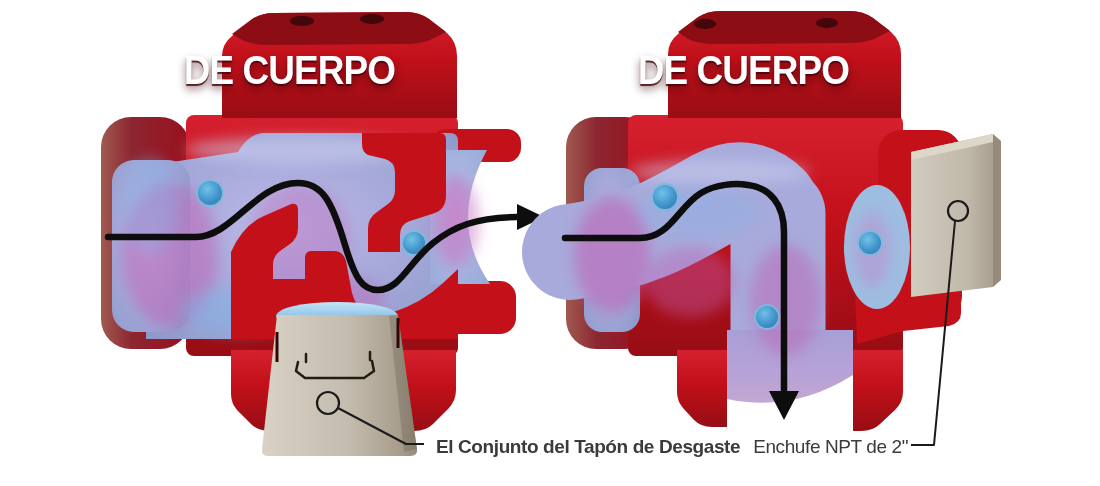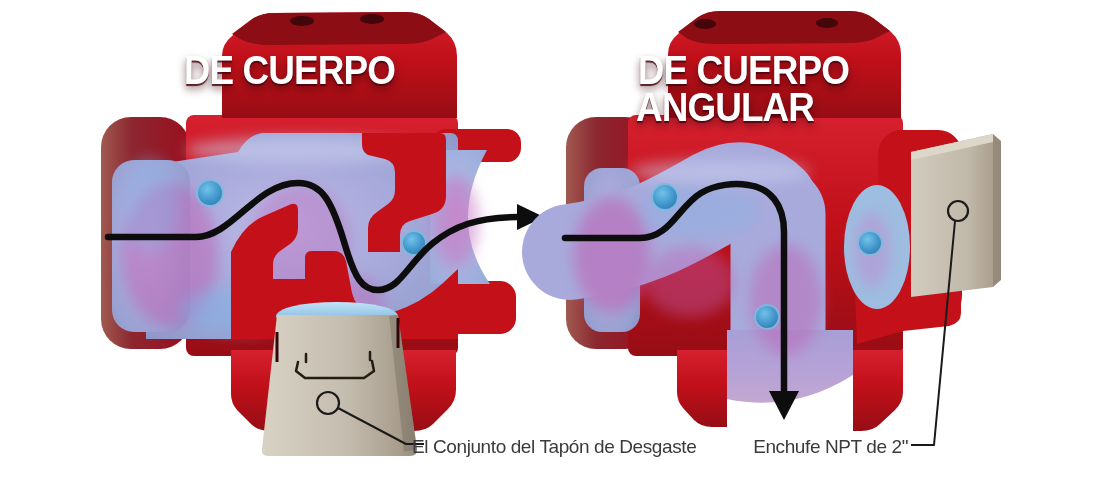--- a/index.html
+++ b/index.html
@@ -22,21 +22,21 @@
   .valve-title .tline{display:inline-block;transform:scaleX(.9);transform-origin:50% 50%;white-space:nowrap;}
   #title-left{left:172px;top:52px;}
   #title-right{left:626px;top:52px;}
 
   .callout-label{
     position:absolute;white-space:nowrap;
     color:var(--label-text,#3b3b3b);
     font-size:19px;letter-spacing:-.4px;line-height:22px;
     z-index:6;
   }
-  #label-left{left:412px;top:436px;}
+  #label-left{left:436px;top:436px;font-weight:bold;}
   #label-right{left:908px;top:436px;transform:translateX(-100%);}
 
   
   .f-red{fill:var(--body-red,#c31019);}
   .f-red-dark{fill:var(--body-red-dark,#8c0d14);}
   .s-lav{stroke:var(--interior-lavender,#a8aadb);fill:none;}
   .flow{stroke:var(--flow-arrow,#0d0d0d);stroke-width:6.5;fill:none;stroke-linecap:round;stroke-linejoin:round;}
   .flow-head{fill:var(--flow-arrow,#0d0d0d);stroke:none;}
   .leader{stroke:var(--leader-line,#1a1a1a);stroke-width:2;fill:none;stroke-linejoin:round;}
   .callout-circle{stroke:var(--leader-line,#1a1a1a);stroke-width:2.2;fill:none;}
@@ -212,19 +212,18 @@
     <circle class="callout-circle" cx="958" cy="211" r="10"></circle>
     <path class="leader" d="M955,221 L934,445 H911"></path>
   </g>
 </svg>
 
 <div class="valve-title" id="title-left">
   <div><span class="tline">DE CUERPO</span></div>
 </div>
 <div class="valve-title" id="title-right">
   <div><span class="tline">DE CUERPO</span></div>
-  <div><span class="tline">ANGULAR</span></div>
 </div>
 
 <div class="callout-label" id="label-left">El Conjunto del Tapón de Desgaste</div>
 <div class="callout-label" id="label-right">Enchufe NPT de 2"</div>
 
 </div>
 
 </body></html>

